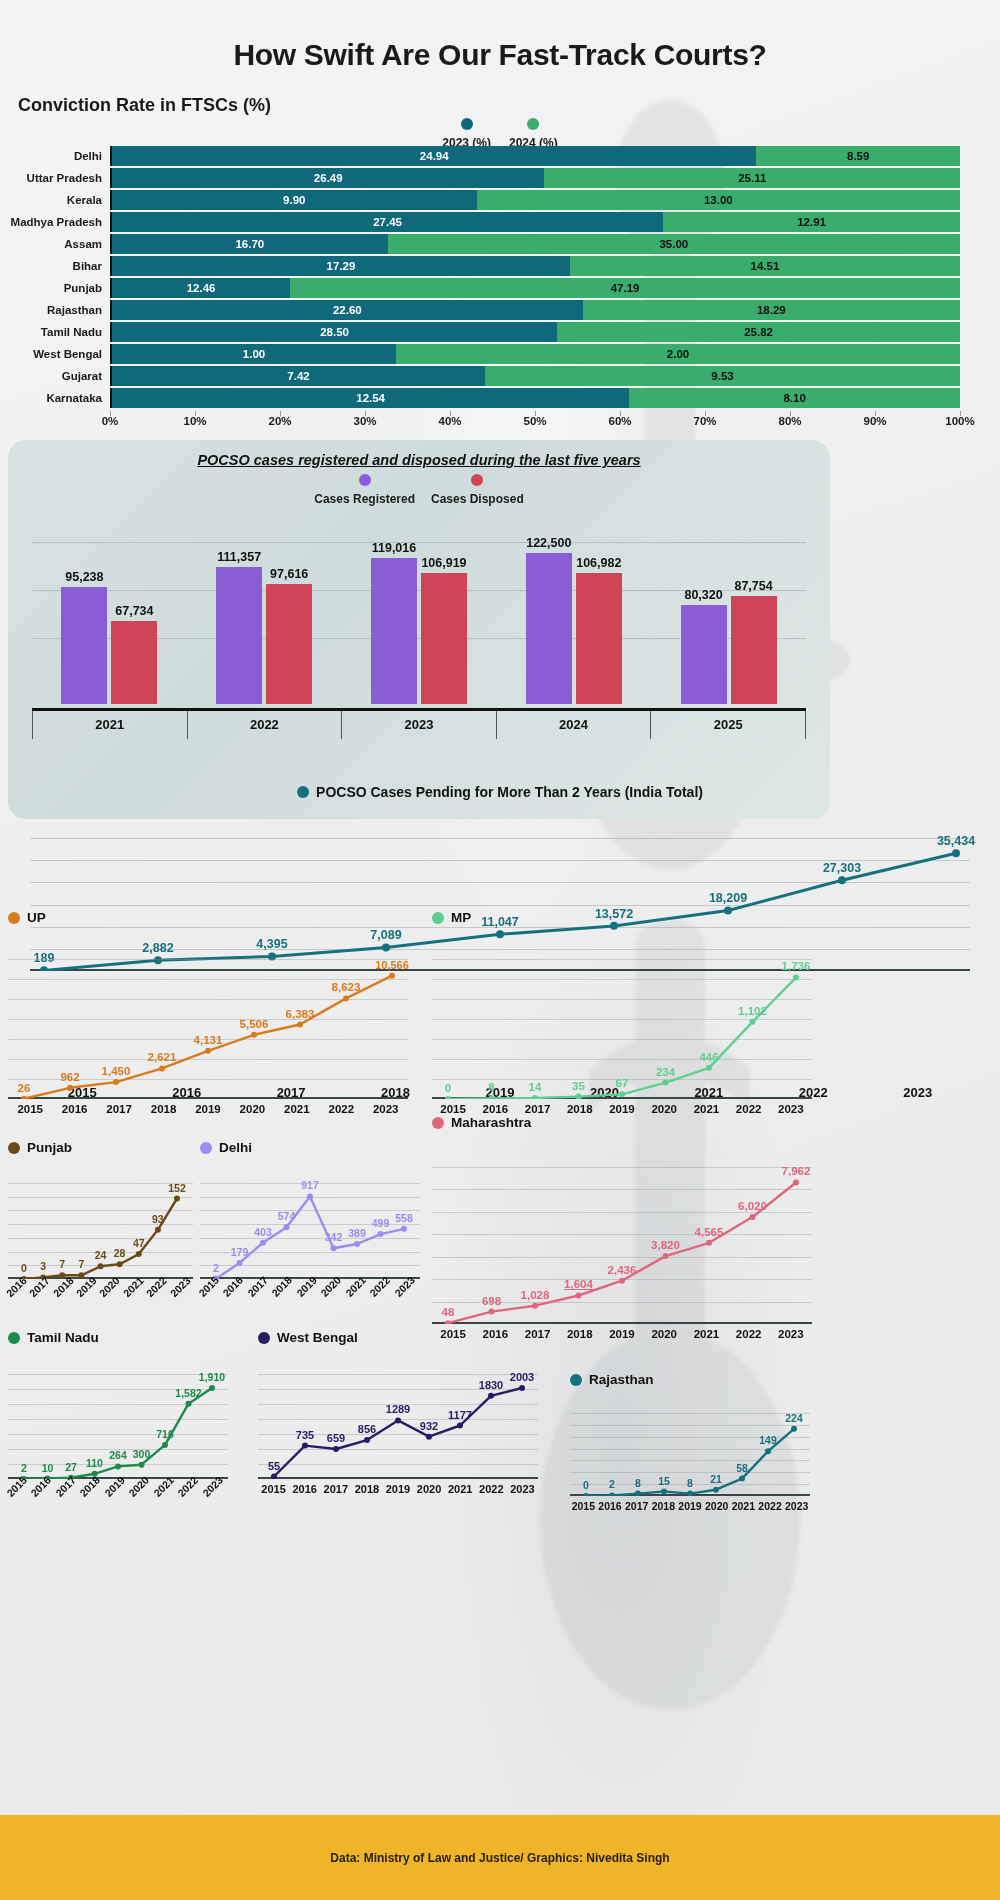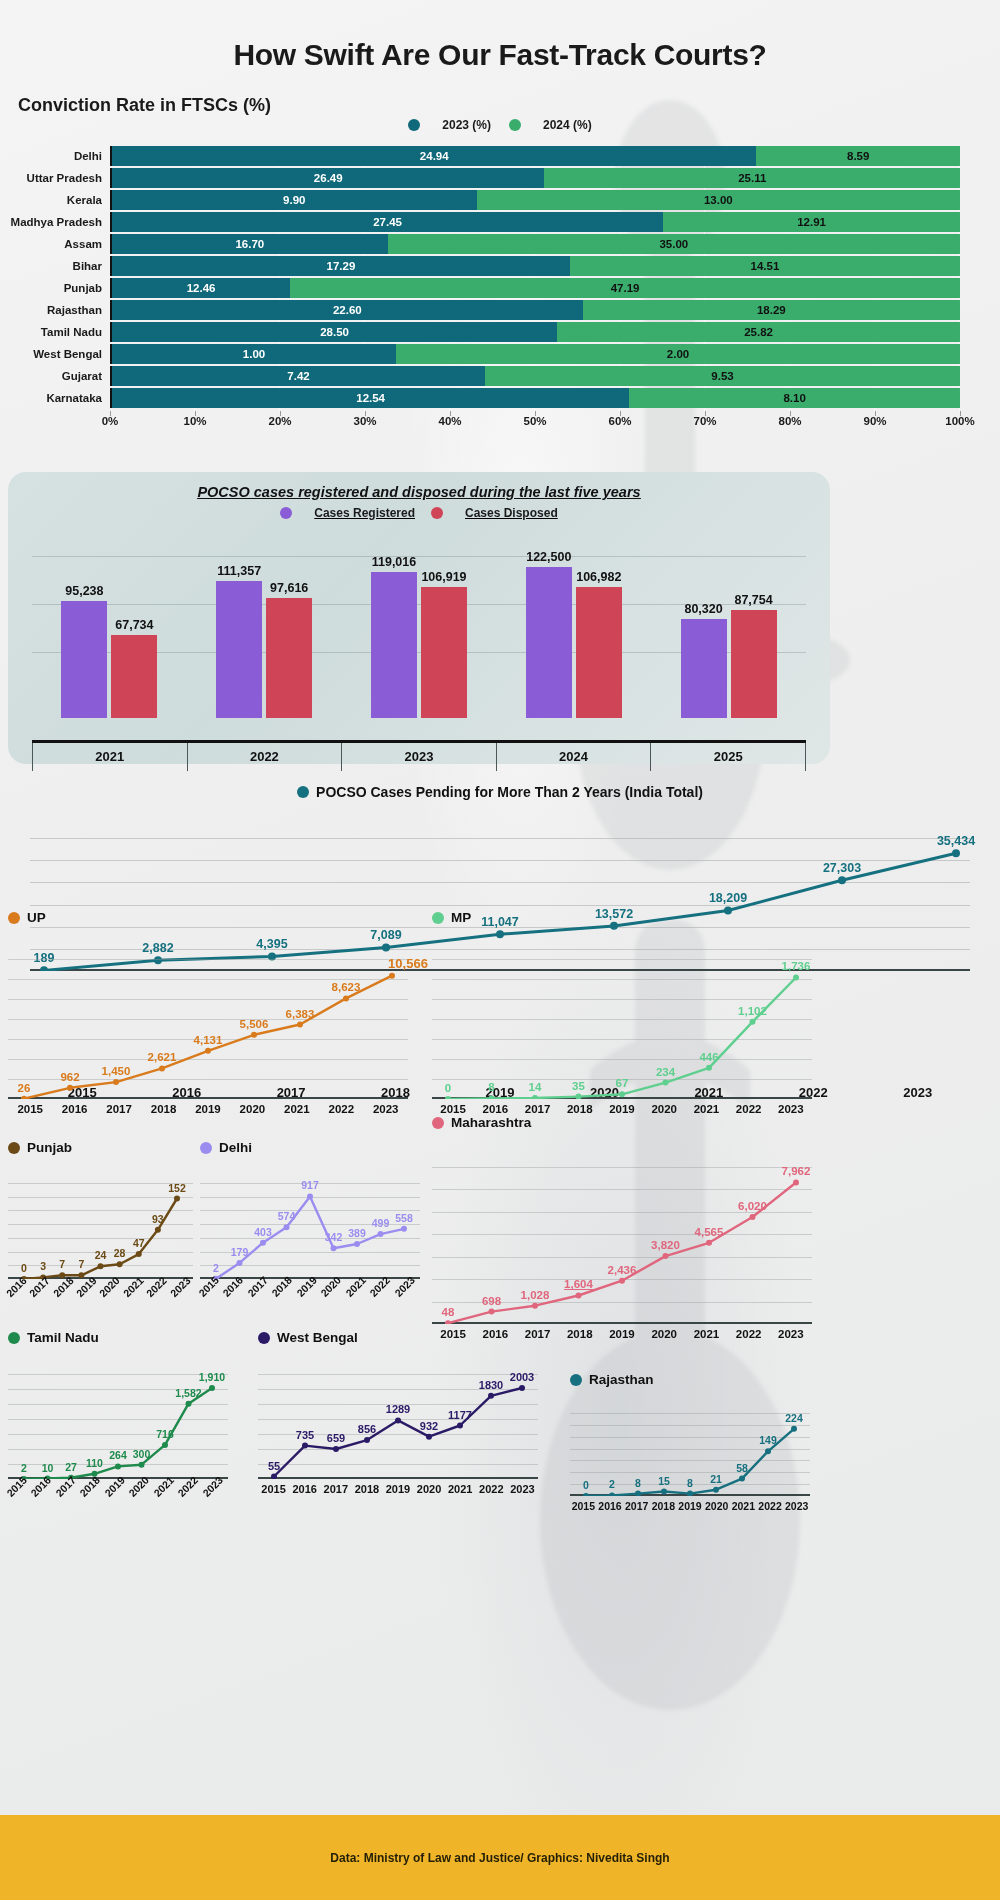--- a/index.html
+++ b/index.html
@@ -29,21 +29,21 @@
     letter-spacing:-0.3px;
   }
   .subtitle {
     position:absolute; left:18px; top:95px;
     font-size:18px; font-weight:bold; color:#1a1a1a;
   }
   .legend-row {
     position:absolute; left:0; right:0; top:118px;
     display:flex; justify-content:center; gap:18px; align-items:center;
   }
-  .lg { display:flex; align-items:center; gap:22px; font-size:12px; font-weight:bold; color:#1a1a1a;}
+  .lg { display:flex; align-items:center; gap:6px; font-size:12px; font-weight:bold; color:#1a1a1a;flex-direction:column;}
   .dot { width:12px; height:12px; border-radius:50%; display:inline-block;}
 
   
   #stacked { position:absolute; left:0; top:146px; width:1000px; height:290px; }
   .sb-row { display:flex; align-items:center; height:20px; margin-bottom:2px; }
   .sb-label { width:110px; text-align:right; padding-right:8px; font-size:11.5px; font-weight:bold; color:#1a1a1a;}
   .sb-track { position:relative; width:850px; height:20px; display:flex; border-left:2px solid #111;}
   .sb-seg { height:100%; position:relative; display:flex; align-items:center; justify-content:center;}
   .sb-seg span { font-size:11.5px; font-weight:bold; }
   .seg-a { background:#10697a; }
@@ -56,24 +56,23 @@
   .sb-axis .pad { width:110px; }
   .sb-axis .ticks { width:850px; display:flex; position:relative; }
   .sb-axis .ticks .t {
     position:absolute; transform:translateX(-50%);
     font-size:11.5px; font-weight:bold; color:#1a1a1a; top:4px;
   }
   .sb-axis .ticks .tk { position:absolute; top:0; width:1px; height:5px; background:#999;}
 
   
   #pocso {
-    position:absolute; left:8px; top:472px; width:822px; height:292px;
+    position:absolute; left:8px; top:440px; width:822px; height:379px;
     background:linear-gradient(135deg,#d6e1e1 0%, #cfdcdc 40%, #dfe7e6 100%);
     border-radius:18px;
-    text-decoration:underline;
   }
   #pocso .p-title {
     text-align:center; padding-top:12px;
     font-size:14.5px; font-style:italic; font-weight:bold; color:#111;
     text-decoration:underline;
   }
   #pocso .p-legend { display:flex; justify-content:center; gap:16px; margin-top:6px;}
   #pocso .plot { position:relative; margin:26px 24px 0 24px; height:172px; }
   #pocso .gl { position:absolute; left:0; right:0; height:1px; background:rgba(120,135,135,0.35);}
   #pocso .groups { position:absolute; left:0; right:0; bottom:0; top:0; display:flex;}
@@ -478,21 +477,21 @@
             <circle cx="384" cy="36.730000000000004" r="3" fill="#d97b1c"></circle>
           </svg>
           <div class="lbl" style="left: 16px; top: 154.697px; color: rgb(217, 123, 28); font-size: 11.5px;">26</div>
           <div class="lbl" style="left: 62px; top: 143.777px; color: rgb(217, 123, 28); font-size: 11.5px;">962</div>
           <div class="lbl" style="left: 108px; top: 138.083px; color: rgb(217, 123, 28); font-size: 11.5px;">1,450</div>
           <div class="lbl" style="left: 154px; top: 124.422px; color: rgb(217, 123, 28); font-size: 11.5px;">2,621</div>
           <div class="lbl" style="left: 200px; top: 106.805px; color: rgb(217, 123, 28); font-size: 11.5px;">4,131</div>
           <div class="lbl" style="left: 246px; top: 90.7633px; color: rgb(217, 123, 28); font-size: 11.5px;">5,506</div>
           <div class="lbl" style="left: 292px; top: 80.5317px; color: rgb(217, 123, 28); font-size: 11.5px;">6,383</div>
           <div class="lbl" style="left: 338px; top: 54.3983px; color: rgb(217, 123, 28); font-size: 11.5px;">8,623</div>
-          <div class="lbl" style="left: 384px; top: 31.73px; color: rgb(217, 123, 28); font-size: 13px; margin-left: 16px;">10,566</div>
+          <div class="lbl" style="left: 384px; top: 31.73px; color: rgb(217, 123, 28); font-size: 11px;">10,566</div>
         </div>
         <div class="xa" style="position: relative; margin-top: 4px;">
           <div class="c" style="font-size: 11.5px;">2015</div>
           <div class="c" style="font-size: 11.5px;">2016</div>
           <div class="c" style="font-size: 11.5px;">2017</div>
           <div class="c" style="font-size: 11.5px;">2018</div>
           <div class="c" style="font-size: 11.5px;">2019</div>
           <div class="c" style="font-size: 11.5px;">2020</div>
           <div class="c" style="font-size: 11.5px;">2021</div>
           <div class="c" style="font-size: 11.5px;">2022</div>

